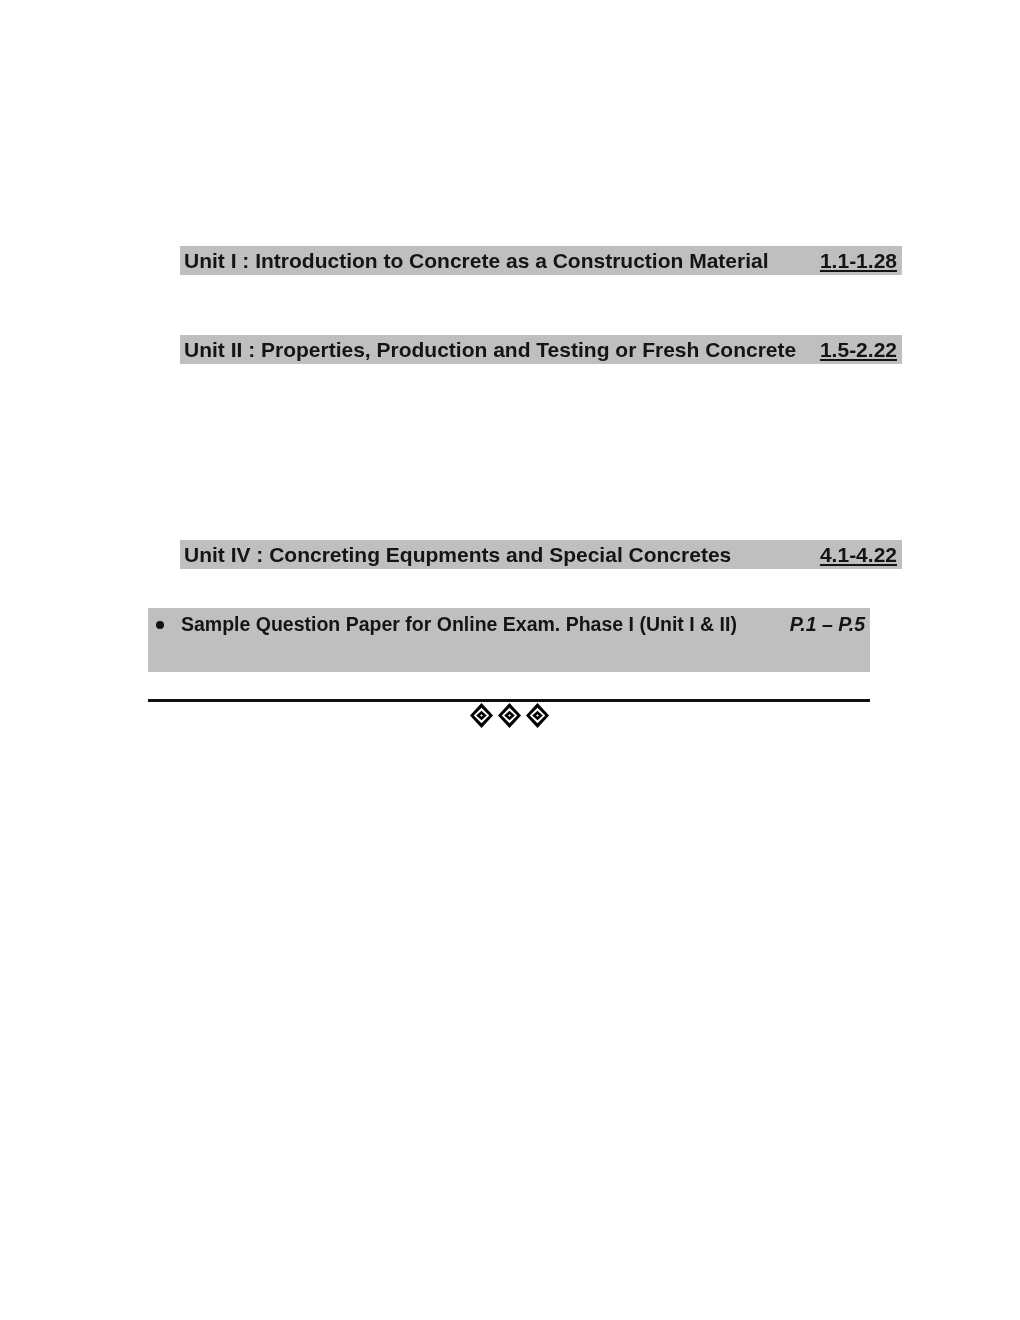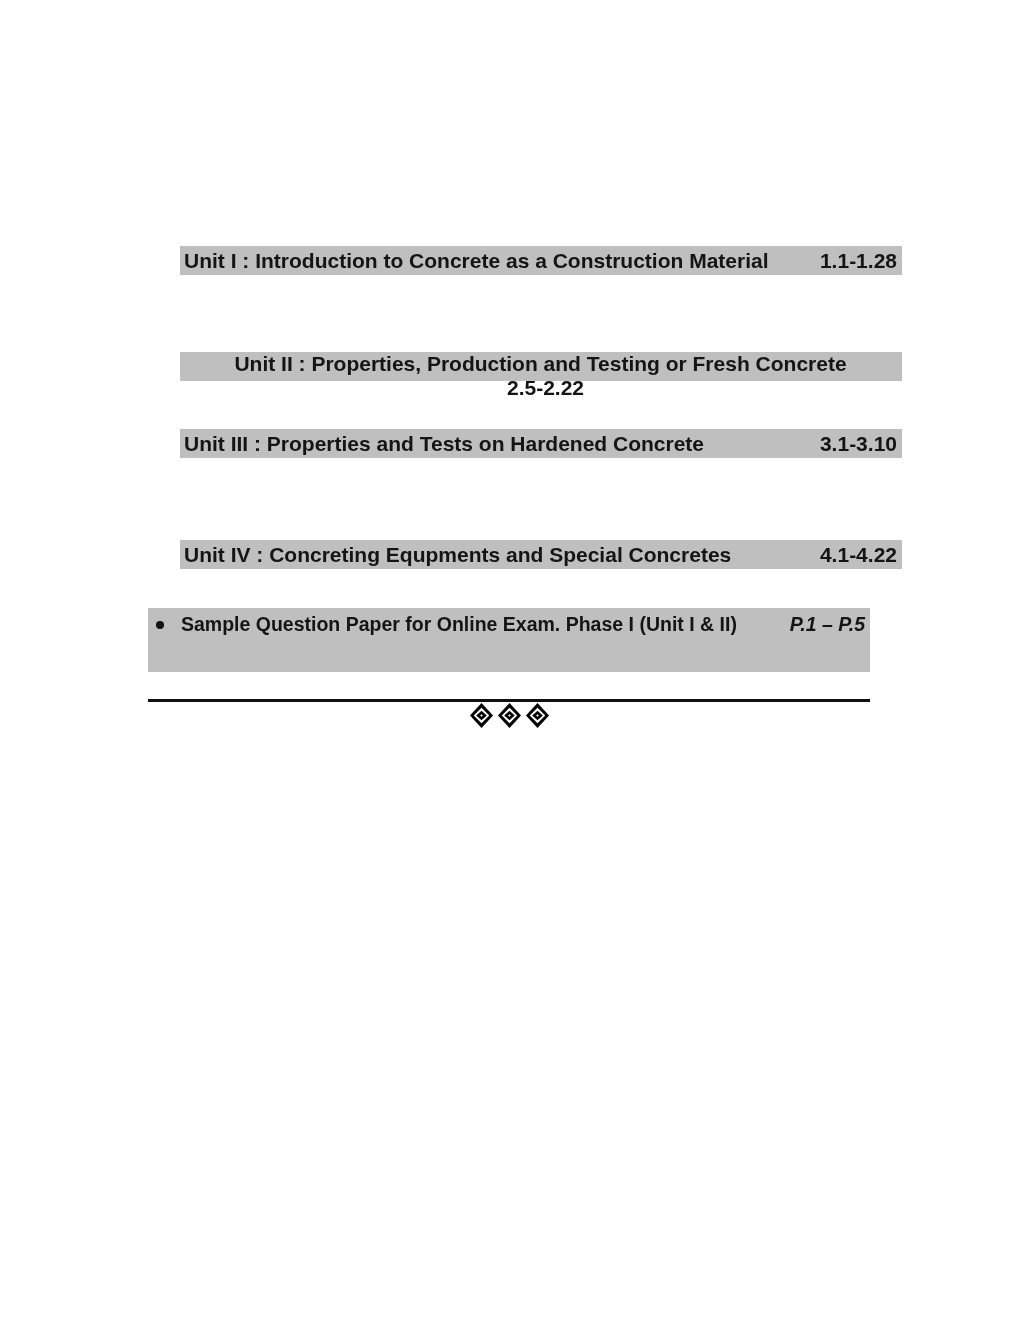--- a/index.html
+++ b/index.html
@@ -23,24 +23,24 @@
 
   .unit-row {
     position: absolute; left: 148px; width: 722px; height: 29px;
     background: #bfbfbf;
     display: flex; align-items: center; justify-content: space-between;
     padding: 0 5px 0 4px;
     font-size: 21px; font-weight: bold; color: #141414;
     white-space: nowrap;
     margin-left: 32px;
   }
-  .unit-row .pages { padding-left: 10px; }
+  .unit-row .pages { padding-left: 10px; text-decoration: underline; }
 
   .u1 { top: 246px; }
-  .u2 { top: 352px; flex-direction: column; }
+  .u2 { top: 335px; }
   .u3 { top: 429px; }
   .u4 { top: 540px; }
 
   .samples-block {
     position: absolute; left: 148px; top: 608px; width: 722px; height: 64px;
     background: #bfbfbf;
     display: flex; flex-direction: column; justify-content: space-between;
     padding: 2px 5px 2px 0;
   }
   .sample-row {
@@ -72,27 +72,23 @@
 <div class="page">
 
 
   <div class="unit-row u1">
     <span class="label">Unit I : Introduction to Concrete as a Construction Material</span>
     <span class="pages">1.1-1.28</span>
   </div>
 
   <div class="unit-row u2">
     <span class="label">Unit II : Properties, Production and Testing or Fresh Concrete</span>
-    <span class="pages">2.5-2.22</span>
+    <span class="pages">1.5-2.22</span>
   </div>
 
-  <div class="unit-row u3">
-    <span class="label">Unit III : Properties and Tests on Hardened Concrete</span>
-    <span class="pages">3.1-3.10</span>
-  </div>
 
   <div class="unit-row u4">
     <span class="label">Unit IV : Concreting Equpments and Special Concretes</span>
     <span class="pages">4.1-4.22</span>
   </div>
 
   <div class="samples-block">
     <div class="sample-row">
       <span class="bullet"></span>
       <span class="label">Sample Question Paper for  Online Exam. Phase I  (Unit I &amp; II)</span>

